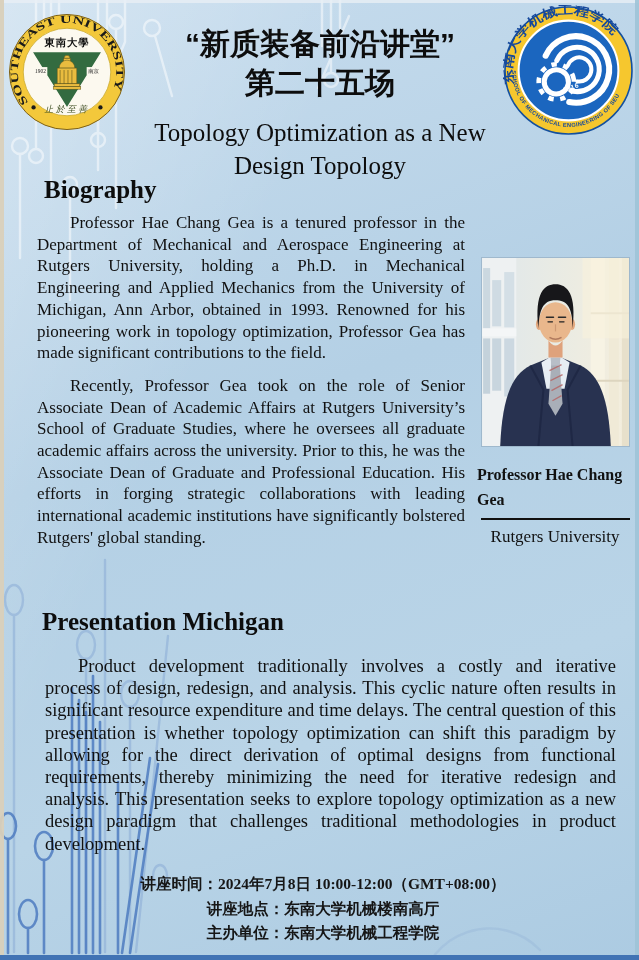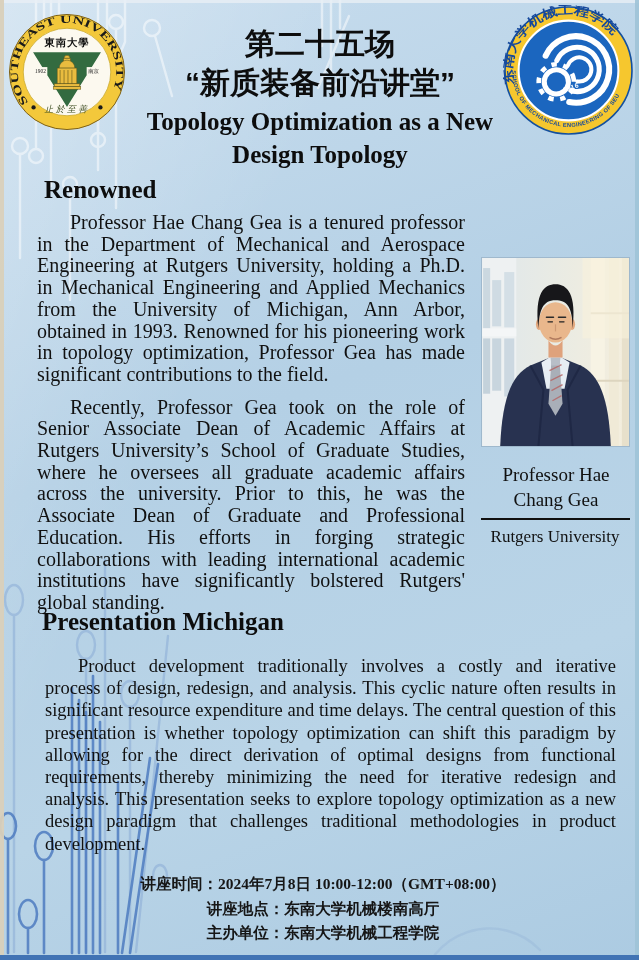--- a/index.html
+++ b/index.html
@@ -13,33 +13,33 @@
   }
   .poster *{box-sizing:border-box;}
   svg{display:block;}
   .bg-svg{position:absolute;left:0;top:0;pointer-events:none;}
 
   .logo-left{position:absolute;left:8px;top:13px;width:118px;height:118px;}
   .logo-right{position:absolute;left:503px;top:5px;width:131px;height:131px;}
 
   .title-cn{position:absolute;left:128px;top:24px;width:384px;text-align:center;
     font-family:"Liberation Sans",sans-serif;font-weight:bold;font-size:30px;line-height:39px;color:#0d0d0d;}
-  .title-en{position:absolute;left:88px;top:105px;width:464px;text-align:center;
-    font-weight:bold;font-size:25px;line-height:33px;color:#0d0d0d;}
+  .title-en{position:absolute;left:88px;top:116px;width:464px;text-align:center;
+    font-weight:normal;font-size:25px;line-height:33px;color:#0d0d0d;}
 
   .section-heading{position:absolute;margin:0;font-weight:bold;font-size:25px;color:#0d0d0d;}
   .bio-heading{left:44px;top:176px;}
   .abs-heading{left:42px;top:608px;}
 
-  .bio-text{position:absolute;left:37px;top:212px;width:428px;font-size:20px;line-height:21.7px;text-align:justify;}
+  .bio-text{position:absolute;left:37px;top:212px;width:428px;font-size:17px;line-height:21.7px;text-align:justify;}
   .bio-text p{margin:0 0 11px 0;text-indent:33px;}
 
   .photo{position:absolute;left:482px;top:258px;width:147px;height:188px;box-shadow:0 0 0 1px rgba(90,110,130,.25);}
-  .speaker-name{position:absolute;left:477px;top:462px;width:158px;text-align:center;
-    font-weight:normal;font-size:19px;line-height:25px;}
+  .speaker-name{position:absolute;left:477px;top:462px;width:158px;
+    font-weight:bold;font-size:16px;line-height:25px;}
   .speaker-divider{position:absolute;left:481px;top:518px;width:149px;height:2px;background:#101010;}
   .speaker-affiliation{position:absolute;left:467px;top:527px;width:176px;text-align:center;font-size:17px;}
 
   .abs-text{position:absolute;left:37px;top:647px;width:571px;margin:8px;
     font-size:18.5px;line-height:22.2px;text-align:justify;text-indent:33px;}
 
   .footer{position:absolute;left:0;top:872px;width:646px;text-align:center;
     font-size:15.5px;line-height:24.5px;font-weight:bold;color:#161616;}
 </style>
 </head>
@@ -170,29 +170,29 @@
           <path d="M56,95 A33,33 0 1 0 48,44" stroke-width="6"></path>
           <path d="M63,86 A22,22 0 1 0 57,52" stroke-width="5"></path>
           <path d="M70,78 A12,12 0 1 0 66,60" stroke-width="4"></path>
         </g>
         <text x="62" y="84" text-anchor="middle" font-family="Liberation Sans,sans-serif" font-size="6.5" font-weight="bold" fill="#ffffff" letter-spacing="0.5">1916</text>
       </g>
     </svg>
   </div>
 
   <div class="title-cn">
+    <div>“新质装备前沿讲堂”</div>
     <div>第二十五场</div>
-    <div>“新质装备前沿讲堂”</div>
   </div>
   <div class="title-en">
     <div>Topology Optimization as a New</div>
     <div>Design Topology</div>
   </div>
 
-  <h2 class="section-heading bio-heading">Renowned</h2>
+  <h2 class="section-heading bio-heading">Biography</h2>
   <div class="bio-text">
     <p>Professor Hae Chang Gea is a tenured professor in the Department of Mechanical and Aerospace Engineering at Rutgers University, holding a Ph.D. in Mechanical Engineering and Applied Mechanics from the University of Michigan, Ann Arbor, obtained in 1993. Renowned for his pioneering work in topology optimization, Professor Gea has made significant contributions to the field.</p>
     <p>Recently, Professor Gea took on the role of Senior Associate Dean of Academic Affairs at Rutgers University’s School of Graduate Studies, where he oversees all graduate academic affairs across the university. Prior to this, he was the Associate Dean of Graduate and Professional Education. His efforts in forging strategic collaborations with leading international academic institutions have significantly bolstered Rutgers' global standing.</p>
   </div>
 
   <div class="photo">
     <svg width="147" height="188" viewBox="0 0 146 187">
       <defs>
         <linearGradient id="phBg" x1="0" y1="0" x2="1" y2="0">
           <stop offset="0" stop-color="#dfe7ec"></stop>

